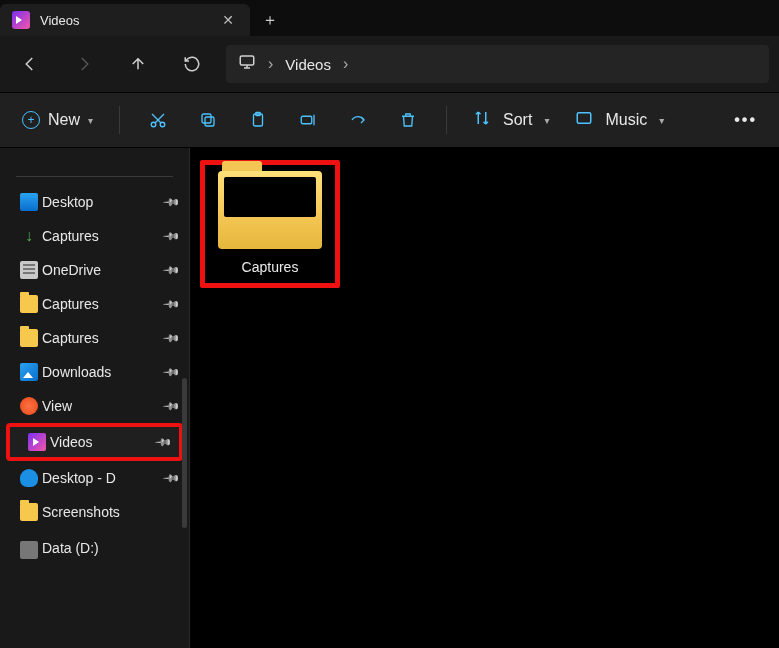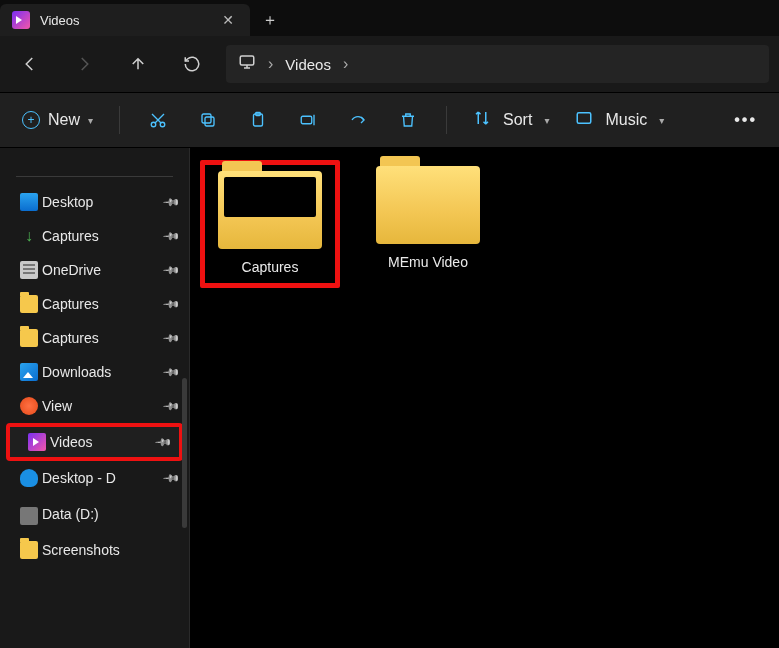--- a/index.html
+++ b/index.html
@@ -372,42 +372,35 @@
           <span class="ico i-video"></span>
           <span class="lbl">Videos</span>
           <span class="pin" style="font-size: 11px; filter: grayscale(1) brightness(1.4);">📌</span>
         </div>
         <div class="sbitem">
           <span class="ico i-cloud"></span>
           <span class="lbl">Desktop - D</span>
           <span class="pin" style="font-size: 11px; filter: grayscale(1) brightness(1.4);">📌</span>
         </div>
         <div class="sbitem">
+          <span class="ico i-folder"></span>
+          <span class="lbl">Screenshots</span>
+        </div>
+        <div class="sbitem">
           <span class="ico i-drive"></span>
           <span class="lbl">Data (D:)</span>
-        </div>
-        <div class="sbitem">
-          <span class="ico i-folder"></span>
-          <span class="lbl">Screenshots</span>
         </div>
       </div>
     <div class="sbtrack"></div>
   </div>
   <div class="content">
     <div id="item-list" style="display:flex;gap:18px;">
         <div class="fitem hl">
           <div class="fico captures">
             <span class="tab"></span>
             <span class="body"></span>
             <span class="inset"></span>
           </div>
           <div class="flabel">Captures</div>
         </div>
-        <div class="fitem">
-          <div class="fico">
-            <span class="tab"></span>
-            <span class="body"></span>
-          </div>
-          <div class="flabel">MEmu Video</div>
-        </div>
       </div>
   </div>
 </div>
 
 </body></html>

